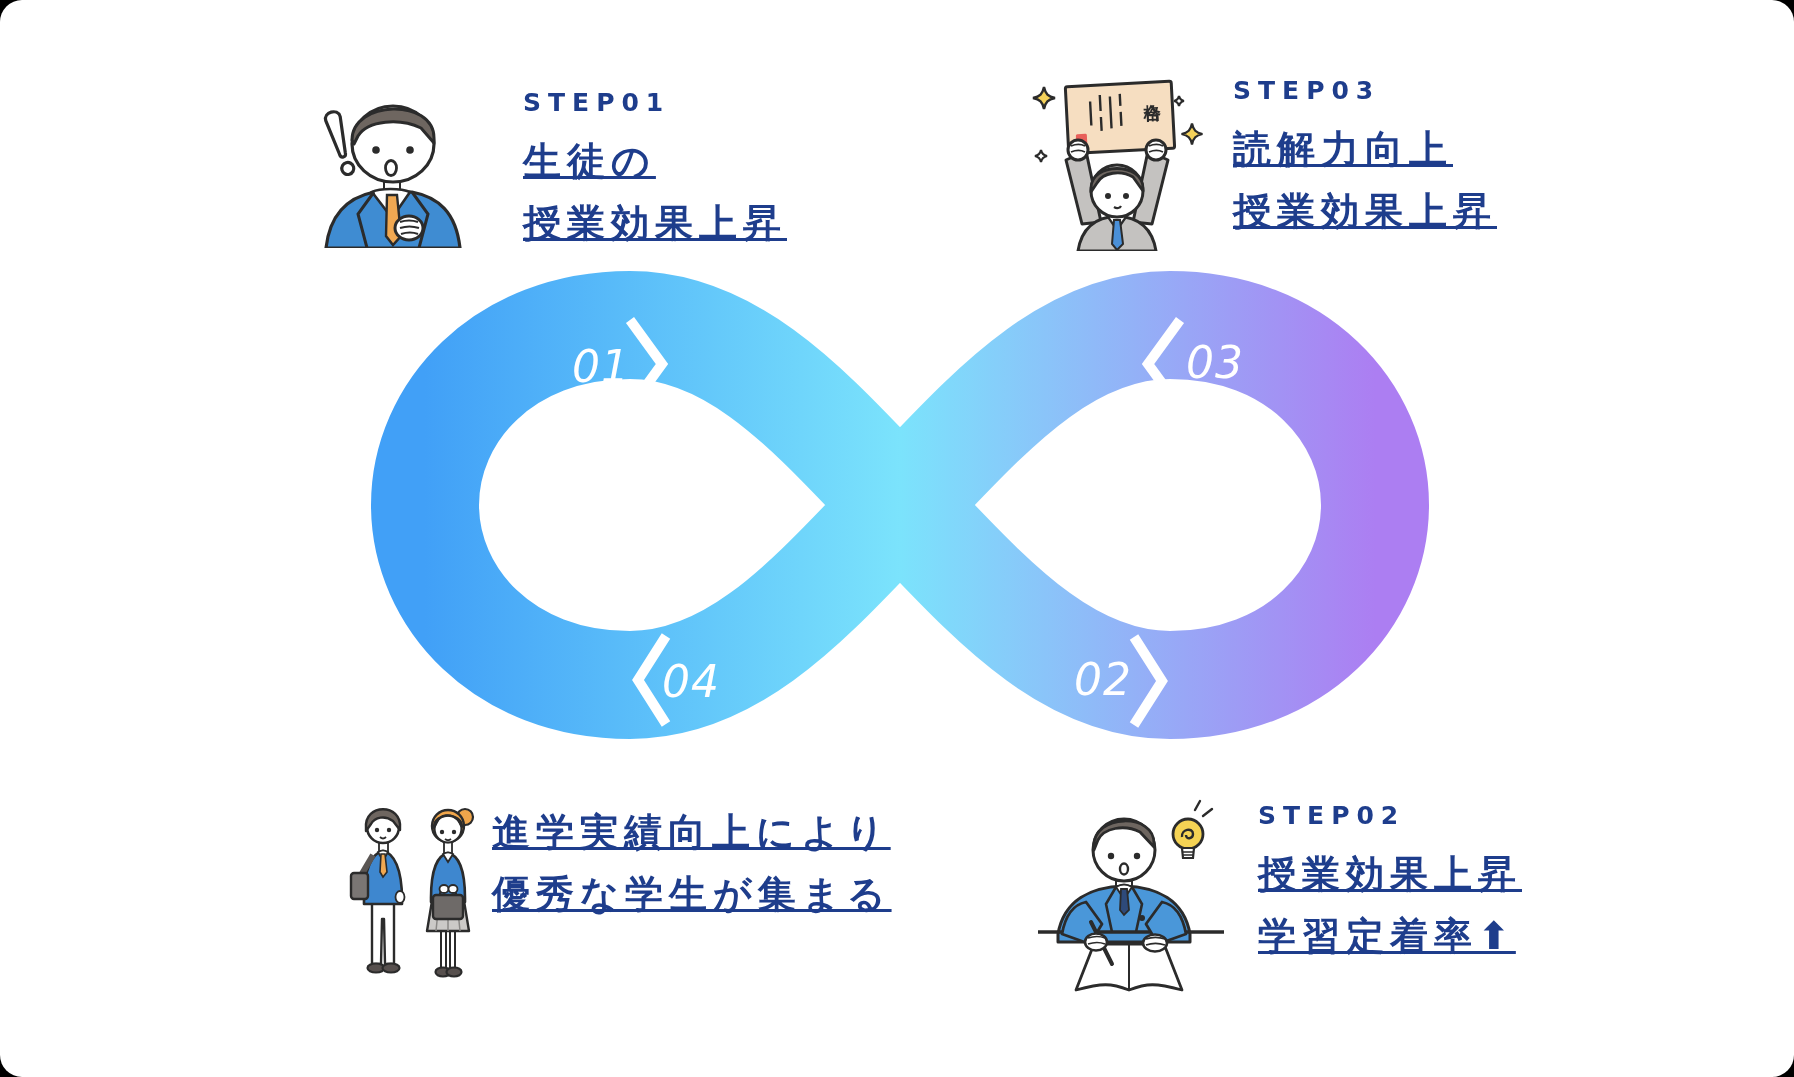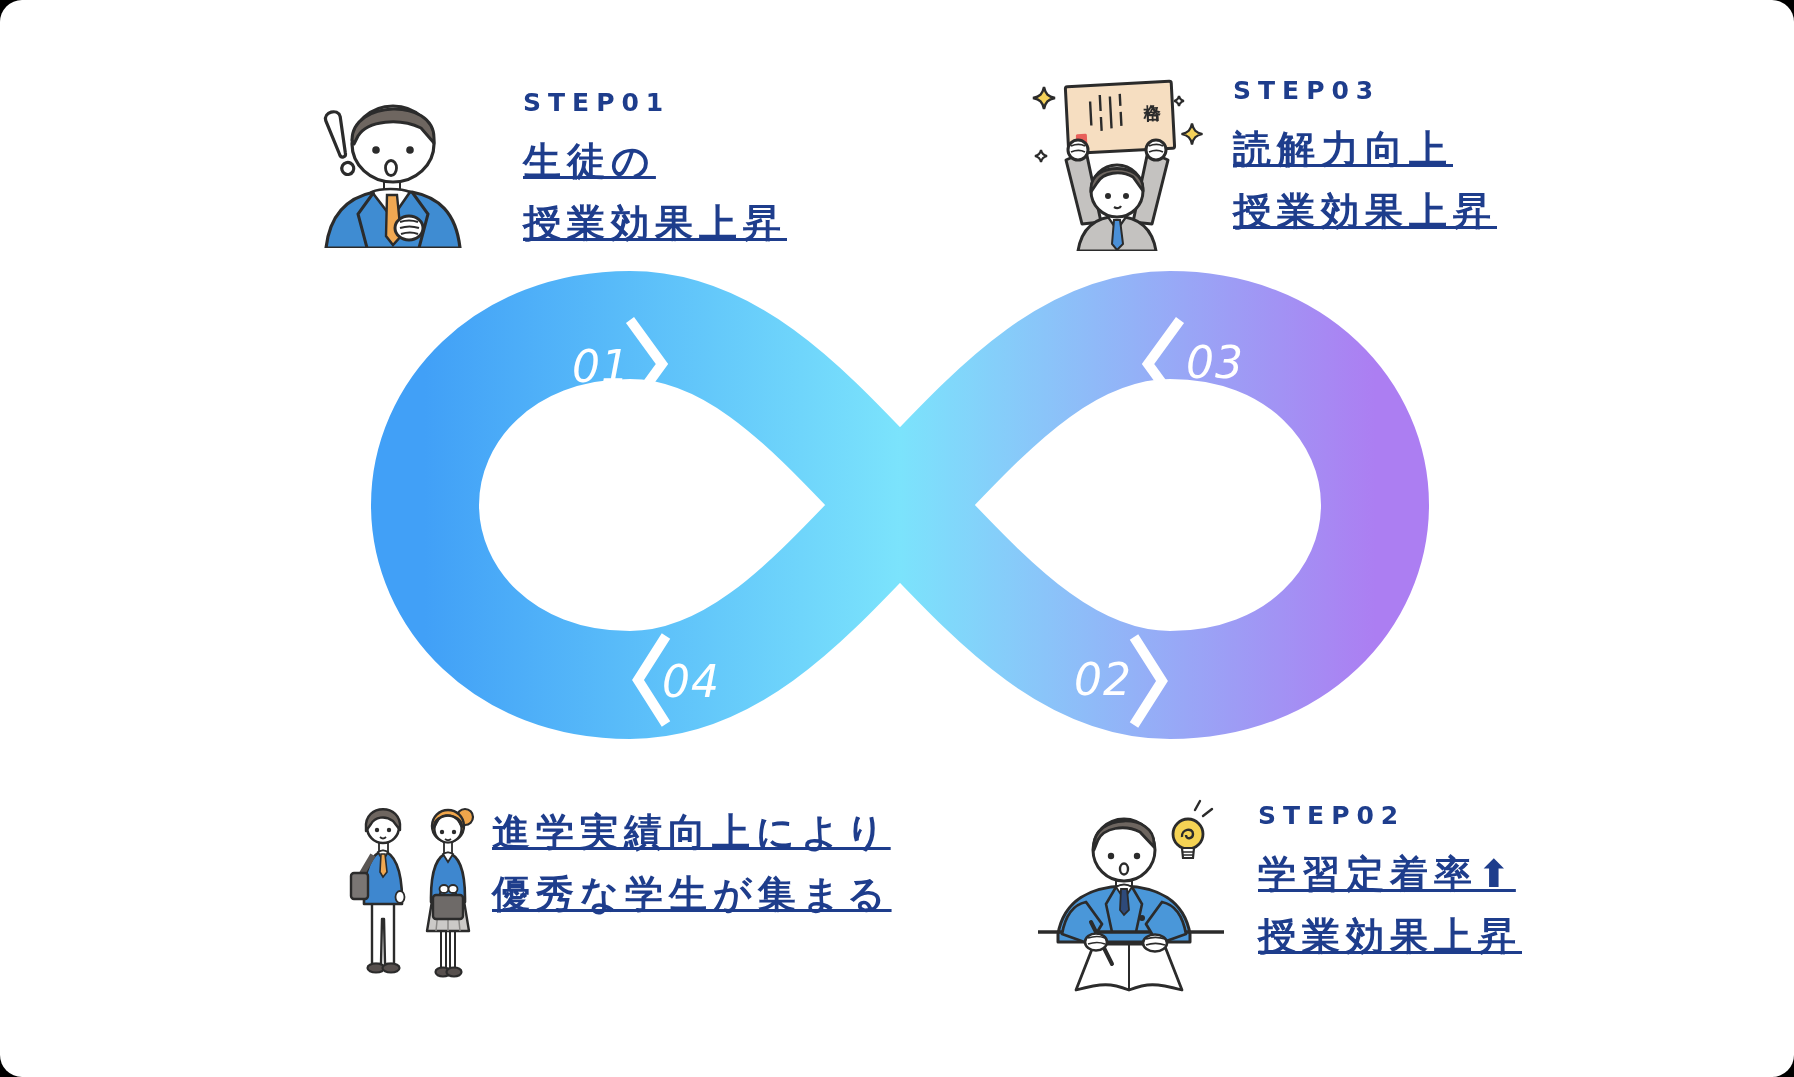--- a/index.html
+++ b/index.html
@@ -216,18 +216,18 @@
         <circle cx="88" cy="58" r="31" fill="#fff" stroke="#2b2b2b" stroke-width="3"></circle>
         <path d="M 58,54 C 57,22 119,20 118,52 L 118,55 L 104,40 C 88,32 68,36 62,48 L 58,58 Z" fill="#6E6660" stroke="#2b2b2b" stroke-width="2.8" stroke-linejoin="round"></path>
         <circle cx="75" cy="64" r="3.2" fill="#2b2b2b"></circle>
         <circle cx="101" cy="64" r="3.2" fill="#2b2b2b"></circle>
         <ellipse cx="88" cy="77" rx="4" ry="5.5" fill="#fff" stroke="#2b2b2b" stroke-width="2.4"></ellipse>
       </g>
     </svg>
 
     <div class="step-text" style="left:1258px;top:801px">
       <div class="step-label">STEP02</div>
+      <div class="step-line">授業効果上昇</div>
       <div class="step-line">学習定着率⬆</div>
-      <div class="step-line">授業効果上昇</div>
     </div>
 
   </div>
 </div>
 
 </body></html>

